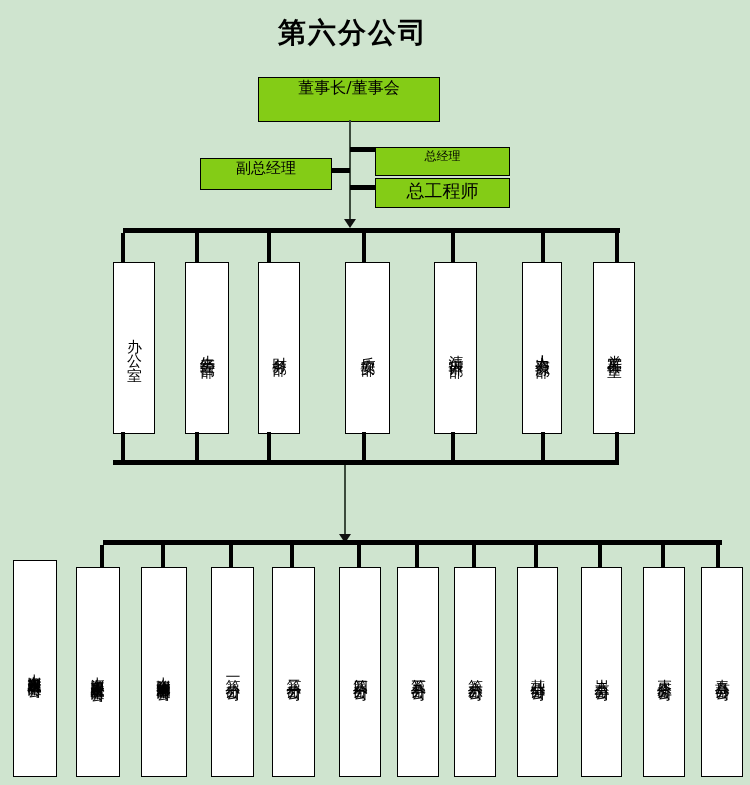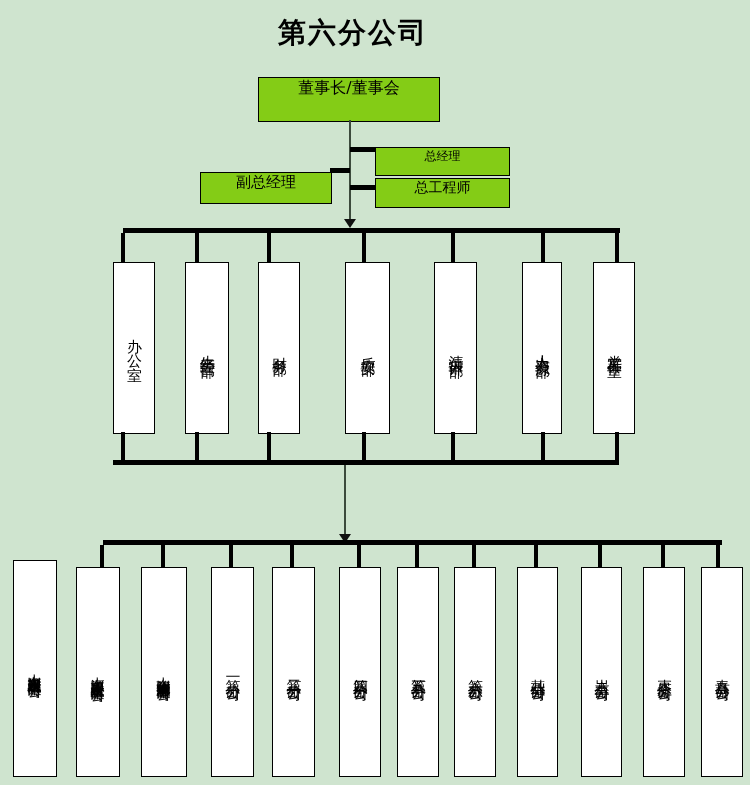--- a/index.html
+++ b/index.html
@@ -44,31 +44,31 @@
 <div class="abs title">第六分公司</div>
 
 <div class="hbox" style="left:258px;top:77px;width:180px;height:43px">
   <span>董事长/董事会</span>
 </div>
 
 <div class="thinline" style="left:349px;top:120px;height:100px"></div>
 <div class="arrowhead" style="left:344px;top:219px"></div>
 
 <div class="bar" style="left:330px;top:168px;width:20px"></div>
-<div class="hbox" style="left:200px;top:172px;width:130px;height:30px;font-size:15px">
+<div class="hbox" style="left:200px;top:158px;width:130px;height:30px;font-size:15px">
   <span>副总经理</span>
 </div>
 
 <div class="bar" style="left:350px;top:147px;width:25px"></div>
 <div class="hbox" style="left:375px;top:147px;width:133px;height:27px;font-size:12px">
   <span>总经理</span>
 </div>
 
 <div class="bar" style="left:350px;top:185px;width:25px"></div>
-<div class="hbox" style="left:375px;top:178px;width:133px;height:28px;font-size:14px">
+<div class="hbox" style="left:375px;top:178px;width:133px;height:28px;font-size:18px">
   <span>总工程师</span>
 </div>
 
 <div class="bar" style="left:123px;top:228px;width:497px"></div>
 
 <div class="stub" style="left:121px;top:233px;height:29px"></div>
 <div class="stub" style="left:195px;top:233px;height:29px"></div>
 <div class="stub" style="left:267px;top:233px;height:29px"></div>
 <div class="stub" style="left:362px;top:233px;height:29px"></div>
 <div class="stub" style="left:451px;top:233px;height:29px"></div>

